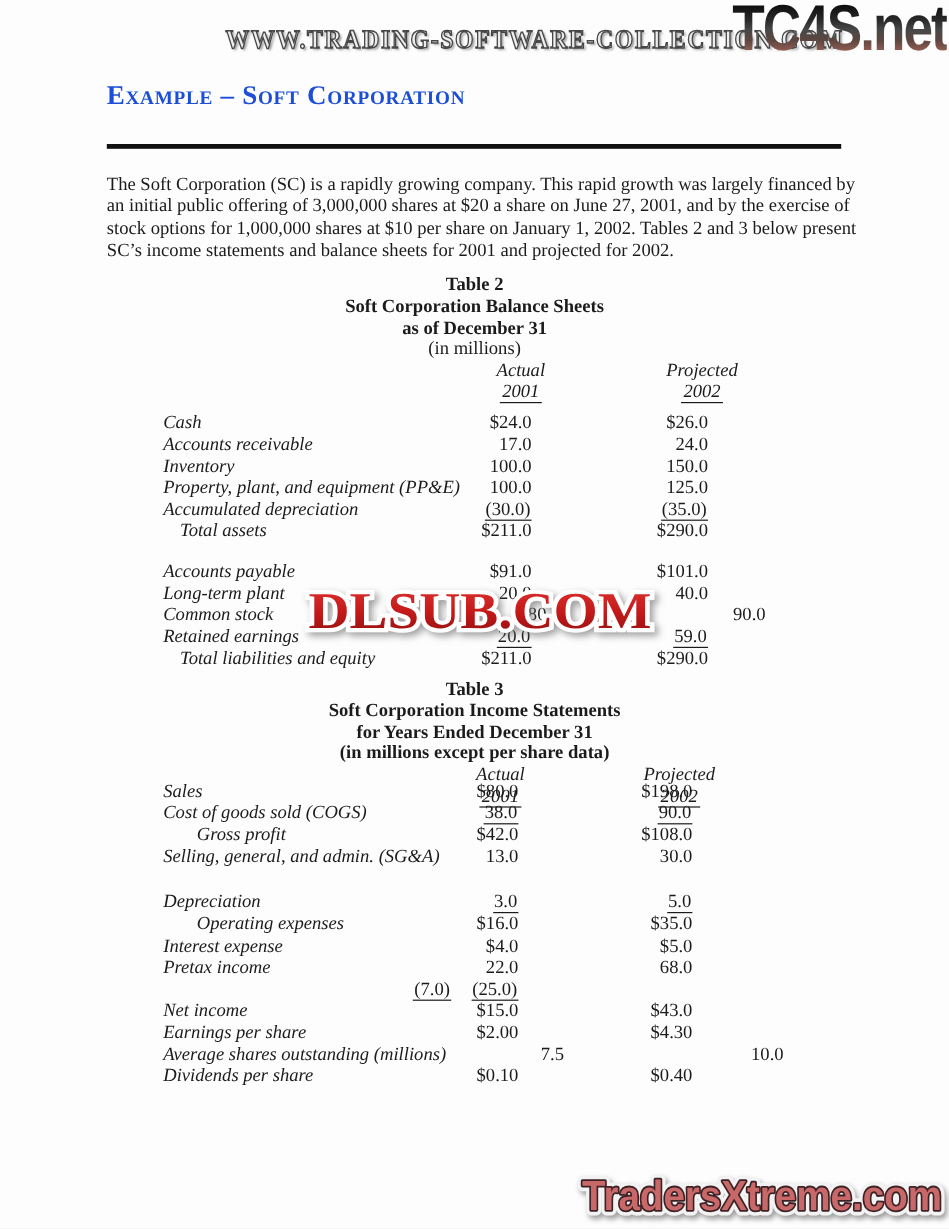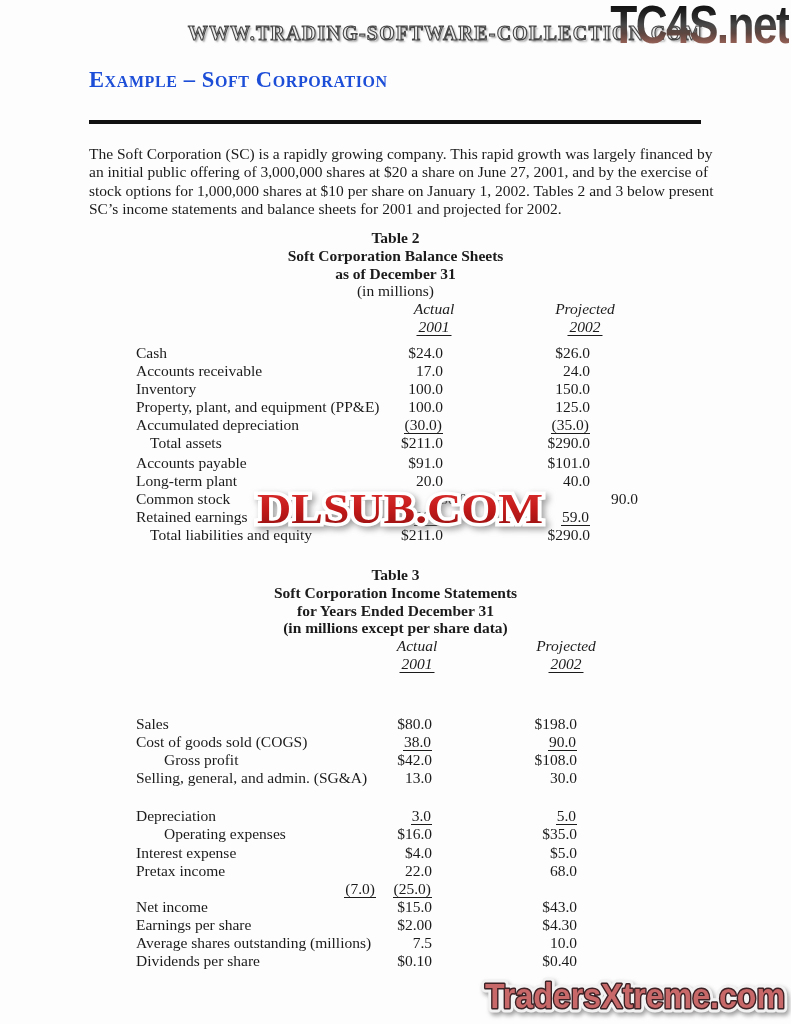--- a/index.html
+++ b/index.html
@@ -30,21 +30,21 @@
   
   .tbl-titles{position:absolute;left:0;width:791px;text-align:center;
               font-size:15.5px;line-height:17.8px;}
   .tl-bold{font-weight:bold;}
   .tl-norm{font-weight:normal;}
   .hdr{position:absolute;transform:translateX(-50%);font-style:italic;
        font-size:15.5px;white-space:nowrap;line-height:17.5px;}
   .hdr-year{border-bottom:1.6px solid #1b1b1b;padding:0 2px;}
   .rows{position:absolute;font-size:15.5px;}
   .trow{display:grid;height:18.1px;align-items:baseline;}
-  .lbl{white-space:nowrap;}
+  .lbl{white-space:nowrap;font-style:italic;}
   .num{text-align:right;white-space:nowrap;}
   .u{border-bottom:1.6px solid #1b1b1b;display:inline-block;line-height:15px;padding:0 1px 1px 1px;}
 
   
   .wm-svg{position:absolute;left:248px;top:481px;filter:drop-shadow(3px 3px 3px rgba(110,110,110,.65));}
   .footer-svg{position:absolute;left:476px;top:972px;filter:drop-shadow(2px 3px 2px rgba(120,120,120,.7));}
 </style>
 </head>
 <body>
 
@@ -93,21 +93,21 @@
         <div class="trow" style="grid-template-columns: 240px 67px 147px;">
           <span class="lbl">Accumulated depreciation</span>
           <span class="num"><span class="u">(30.0)</span></span>
           <span class="num"><span class="u">(35.0)</span></span>
         </div>
         <div class="trow" style="grid-template-columns: 240px 67px 147px;">
           <span class="lbl" style="padding-left: 14px;">Total assets</span>
           <span class="num"><span>$211.0</span></span>
           <span class="num"><span>$290.0</span></span>
         </div>
-        <div class="trow" style="grid-template-columns: 240px 67px 147px; margin-top: 1px;">
+        <div class="trow" style="grid-template-columns: 240px 67px 147px; margin-top: 15px;">
           <span class="lbl">Accounts payable</span>
           <span class="num"><span>$91.0</span></span>
           <span class="num"><span>$101.0</span></span>
         </div>
         <div class="trow" style="grid-template-columns: 240px 67px 147px;">
           <span class="lbl">Long-term plant</span>
           <span class="num"><span>20.0</span></span>
           <span class="num"><span>40.0</span></span>
         </div>
         <div class="trow" style="grid-template-columns: 240px 67px 147px; gap: 24px;">
@@ -131,21 +131,21 @@
       <div class="tbl-titles" style="top: 566px;">
         <div class="tl-bold">Table 3</div>
         <div class="tl-bold">Soft Corporation Income Statements</div>
         <div class="tl-bold">for Years Ended December 31</div>
         <div class="tl-bold">(in millions except per share data)</div>
       </div>
       <span class="hdr" style="left: 417px; top: 637px; position: absolute;">Actual</span>
       <span class="hdr hdr-year" style="left: 417px; top: 654.5px; position: absolute;">2001</span>
       <span class="hdr" style="left: 566px; top: 637px; position: absolute;">Projected</span>
       <span class="hdr hdr-year" style="left: 566px; top: 654.5px; position: absolute;">2002</span>
-      <div class="rows" style="top: 715px; left: 136px; width: 441px;">
+      <div class="rows" style="top: 651px; left: 136px; width: 441px;">
         <div class="trow" style="grid-template-columns: 240px 56px 145px;">
           <span class="lbl">Sales</span>
           <span class="num"><span>$80.0</span></span>
           <span class="num"><span>$198.0</span></span>
         </div>
         <div class="trow" style="grid-template-columns: 240px 56px 145px;">
           <span class="lbl">Cost of goods sold (COGS)</span>
           <span class="num"><span class="u">38.0</span></span>
           <span class="num"><span class="u">90.0</span></span>
         </div>
@@ -186,21 +186,21 @@
         <div class="trow" style="grid-template-columns: 240px 56px 145px;">
           <span class="lbl">Net income</span>
           <span class="num"><span>$15.0</span></span>
           <span class="num"><span>$43.0</span></span>
         </div>
         <div class="trow" style="grid-template-columns: 240px 56px 145px;">
           <span class="lbl">Earnings per share</span>
           <span class="num"><span>$2.00</span></span>
           <span class="num"><span>$4.30</span></span>
         </div>
-        <div class="trow" style="grid-template-columns: 240px 56px 145px;">
+        <div class="trow" style="grid-template-columns: 240px 56px 145px; gap: 38px;">
           <span class="lbl">Average shares outstanding (millions)</span>
           <span class="num"><span>7.5</span></span>
           <span class="num"><span>10.0</span></span>
         </div>
         <div class="trow" style="grid-template-columns: 240px 56px 145px;">
           <span class="lbl">Dividends per share</span>
           <span class="num"><span>$0.10</span></span>
           <span class="num"><span>$0.40</span></span>
         </div>
       </div>

